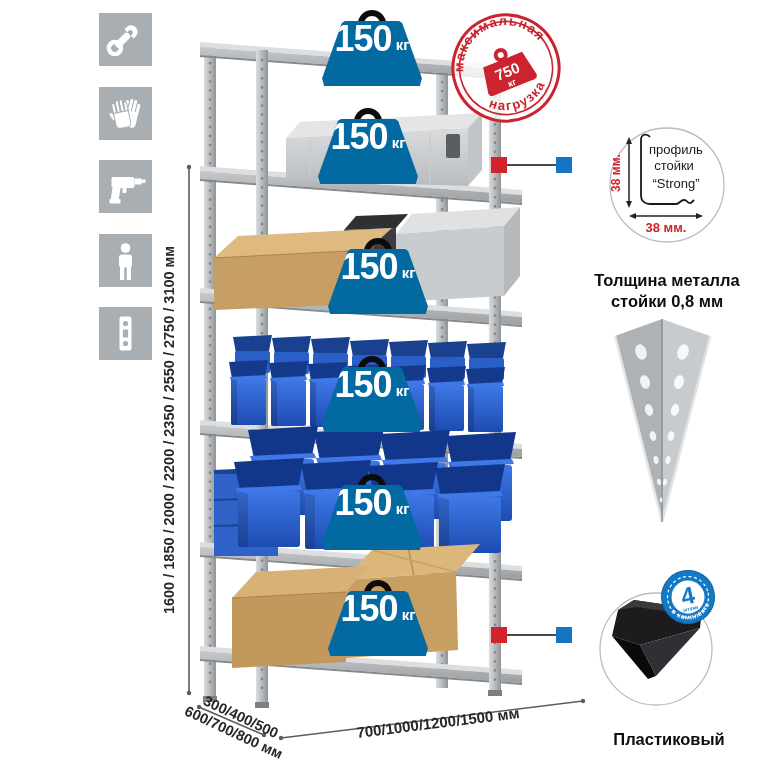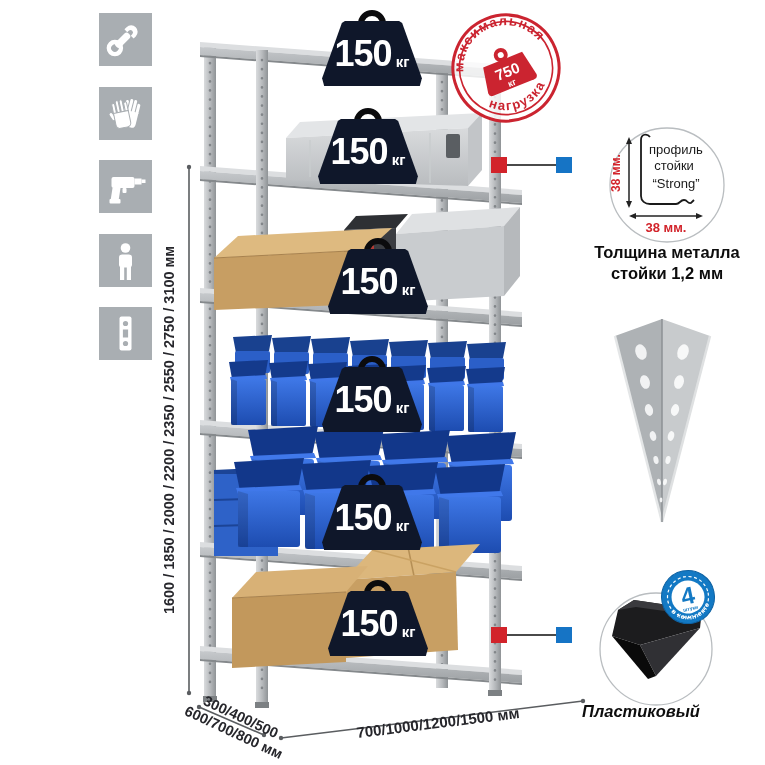--- a/index.html
+++ b/index.html
@@ -5,38 +5,38 @@
   html,body{margin:0;padding:0;background:#fff;}
   .canvas{position:relative;width:765px;height:765px;background:#ffffff;overflow:hidden;
           font-family:"Liberation Sans",sans-serif;}
   .layer-svg{position:absolute;left:0;top:0;z-index:1;}
   
   .side-icon{position:absolute;left:99px;width:53px;height:53px;background:#a9aeb2;z-index:2;}
   
   .weight{position:absolute;width:104px;height:76px;z-index:3;}
   .weight .ring{position:absolute;left:50%;top:0;transform:translateX(-50%);
                 width:16px;height:16px;border:6px solid #0b0b0d;border-radius:50%;background:transparent;}
-  .weight .wbody{position:absolute;left:0;right:0;top:11px;bottom:0;background:#0f172a;
+  .weight .wbody{position:absolute;left:0;right:0;top:11px;bottom:0;background:#0369a1;
                  clip-path:polygon(24% 0%,76% 0%,79% 3%,98% 88%,96% 100%,4% 100%,2% 88%,21% 3%);
-                 display:flex;align-items:center;justify-content:center;}
+                 display:flex;justify-content:center;}
   .weight .wval{color:#fff;font-size:36px;font-weight:700;letter-spacing:-1px;line-height:1;}
   .weight .wunit{color:#fff;font-size:15px;font-weight:700;margin:16px 0 0 4px;line-height:1;}
   
   .dim-text{position:absolute;z-index:4;color:#26262b;font-weight:700;white-space:nowrap;}
   .dim-height{left:-100px;top:421px;width:540px;height:18px;text-align:center;font-size:14.5px;
               transform:rotate(-90deg);}
   .dim-depth{left:152px;top:708px;width:170px;text-align:center;font-size:14.5px;line-height:1.2;
              transform:rotate(25deg);}
   .dim-width{left:323px;top:714px;width:230px;text-align:center;font-size:15px;
              transform:rotate(-7deg);}
   
   .caption{position:absolute;z-index:4;color:#0d0d0d;font-size:16.5px;font-weight:600;
-           text-align:center;line-height:1.3;}
+           text-align:center;line-height:1.3;margin-top:28px;}
   .caption1{left:584px;top:242px;width:166px;}
-  .caption2{left:568px;top:701px;width:146px;font-style:italic;}
+  .caption2{left:596px;top:701px;width:146px;}
 </style>
 </head>
 <body>
 
 <div class="canvas">
 
   <svg class="layer-svg" width="765" height="765" viewBox="0 0 765 765">
     <defs>
       <linearGradient id="gSlab" x1="0" y1="0" x2="0" y2="1">
         <stop offset="0" stop-color="#c6c9cc"></stop>
@@ -400,19 +400,19 @@
 
   <div class="dim-text dim-height">1600 / 1850 / 2000 / 2200 / 2350 / 2550 / 2750 / 3100 мм</div>
   <div class="dim-text dim-depth">
     <div>300/400/500</div>
     <div>600/700/800 мм</div>
   </div>
   <div class="dim-text dim-width">700/1000/1200/1500 мм</div>
 
   <div class="caption caption1">
     <div>Толщина металла</div>
-    <div>стойки 1,2 мм</div>
+    <div>стойки 0,8 мм</div>
   </div>
   <div class="caption caption2">
     <div>Пластиковый</div>
   </div>
 
 </div>
 
 </body></html>

